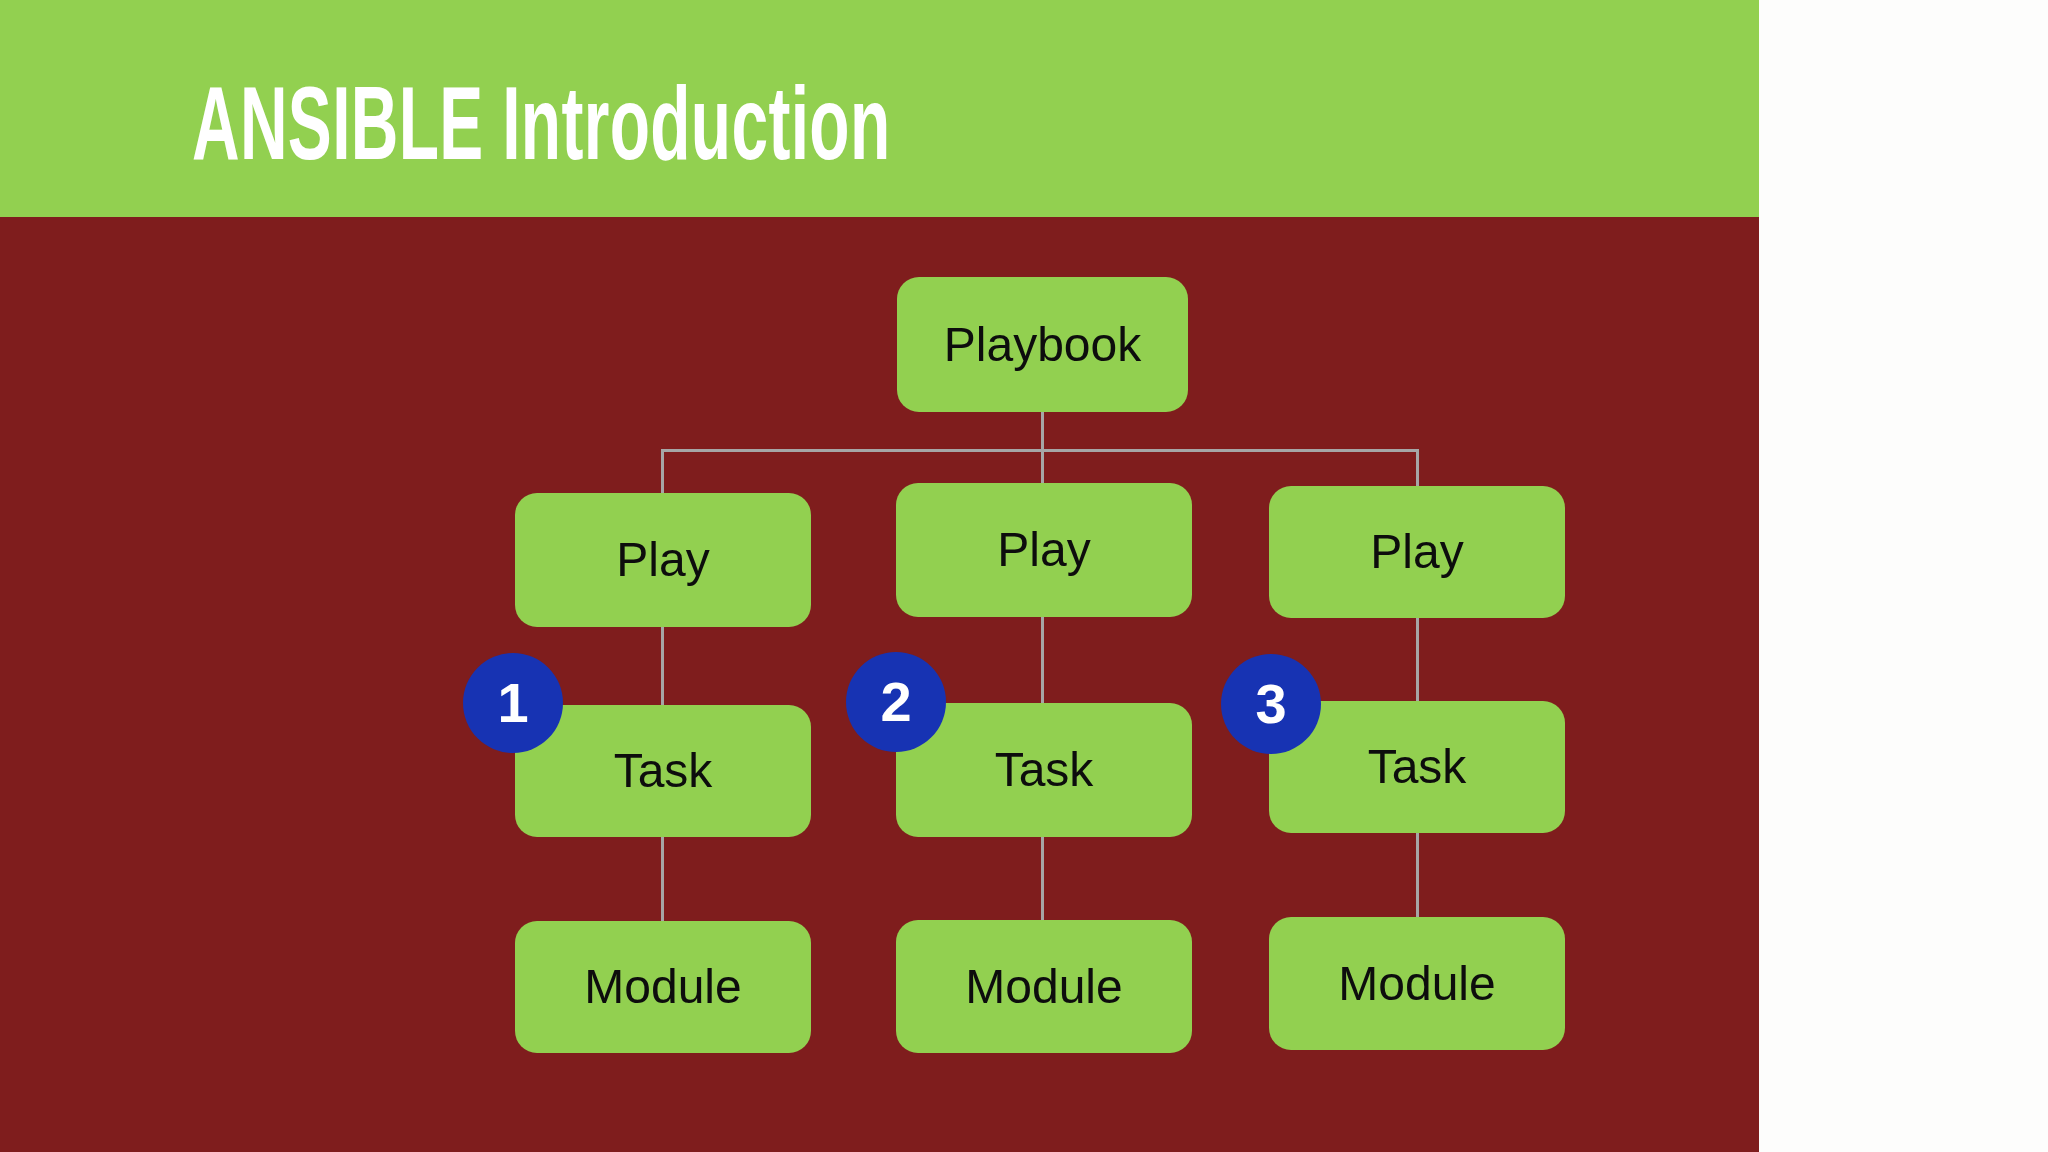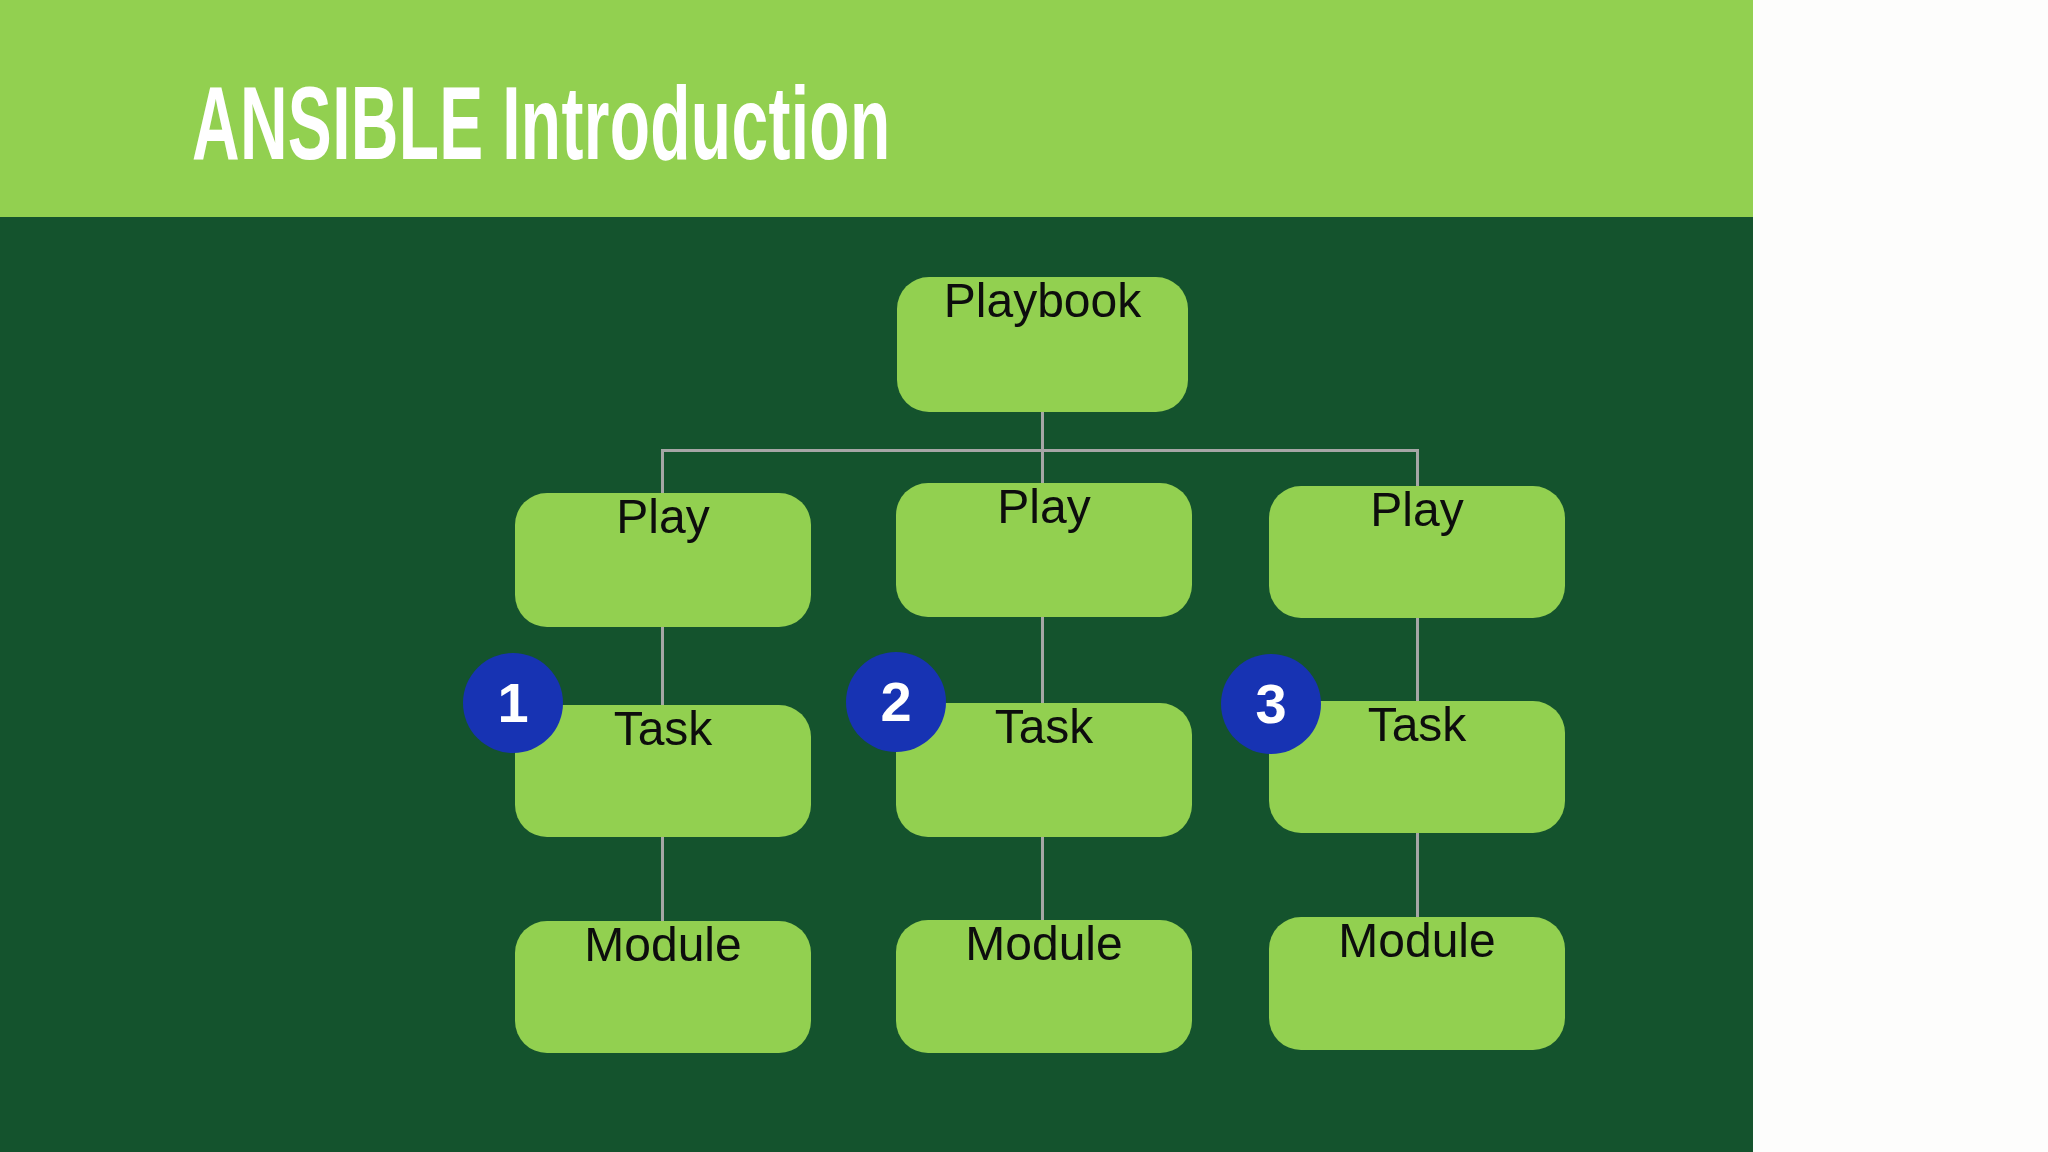--- a/index.html
+++ b/index.html
@@ -5,21 +5,22 @@
   html, body { margin: 0; padding: 0; }
   body {
     width: 2048px; height: 1152px;
     background: #fdfdfc;
     font-family: "Liberation Sans", sans-serif;
   }
   .slide {
     position: relative;
     width: 1753px; height: 1152px;
     overflow: hidden;
-    background: #14532d;
+    background: #7f1d1d;
+    padding-left: 6px;
   }
   .header {
     position: absolute; left: 0; top: 0;
     width: 2048px; height: 217px;
     background: #92d050;
   }
   .title {
     position: absolute; left: 192px; top: 70px;
     margin: 0;
     color: #ffffff;
@@ -27,22 +28,22 @@
     font-weight: 700;
     line-height: 1.05;
     white-space: nowrap;
     letter-spacing: 0.5px;
     transform: scaleX(0.64);
     transform-origin: left top;
   }
   .node {
     position: absolute;
     background: #92d050;
-    border-radius: 32px;
-    display: flex; align-items: flex-start; justify-content: center;
+    border-radius: 22px;
+    display: flex; align-items: center; justify-content: center;
     color: #0d0d0d;
     font-size: 48px;
     line-height: 1;
   }
   .line {
     position: absolute;
     background: #a6a6a6;
   }
   .badge {
     position: absolute;

